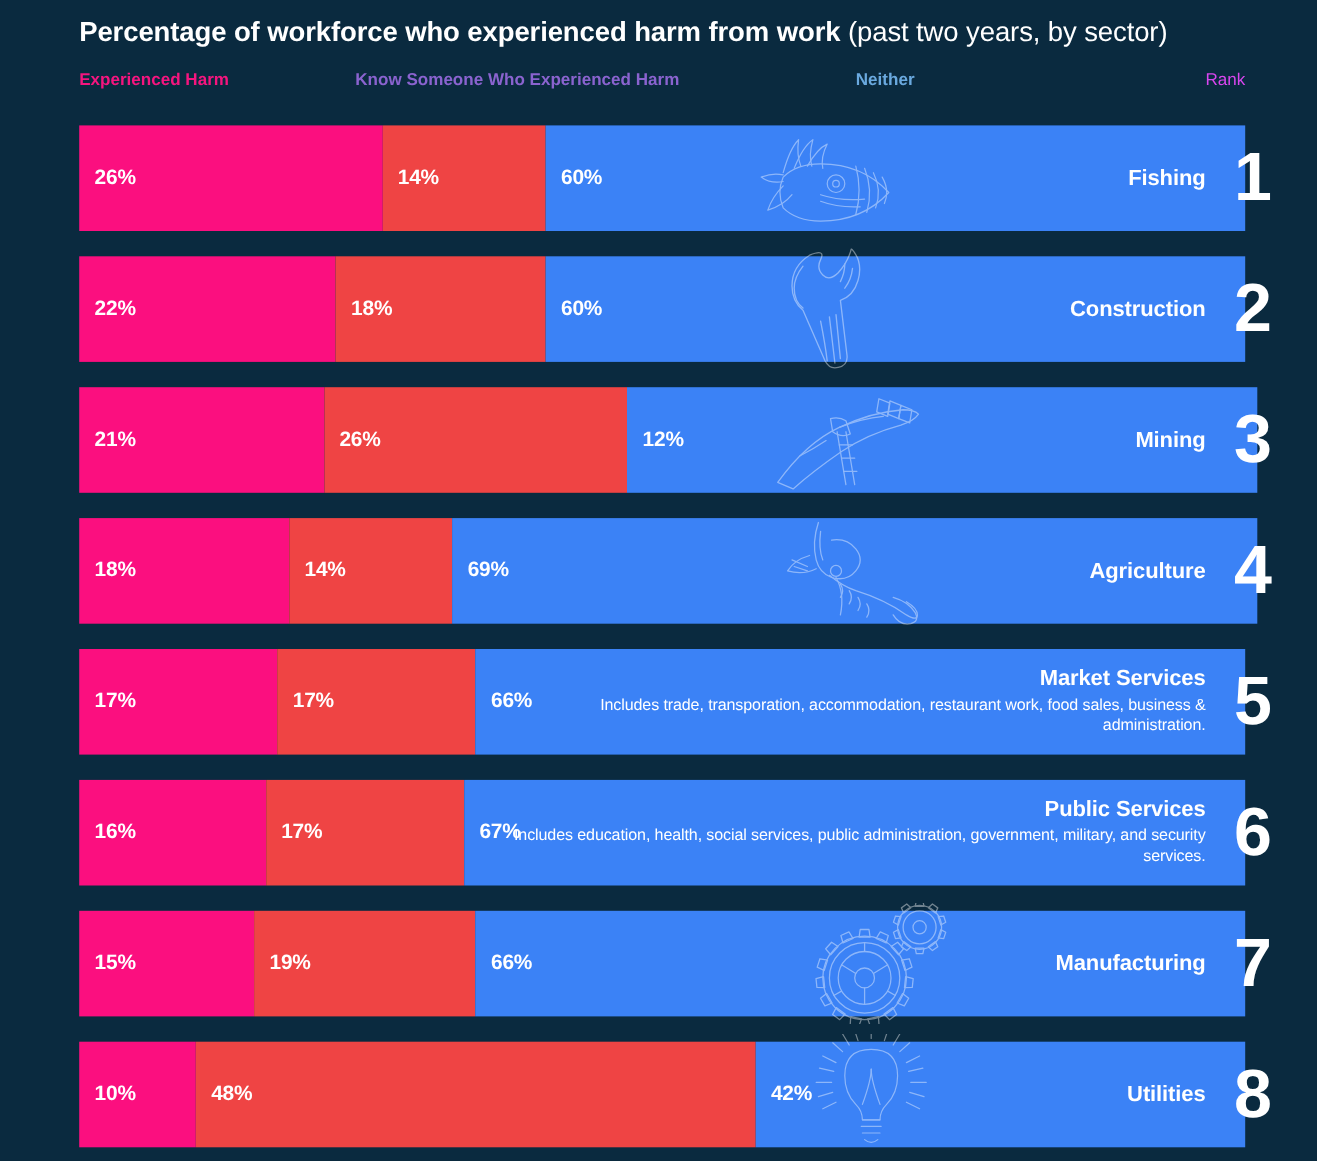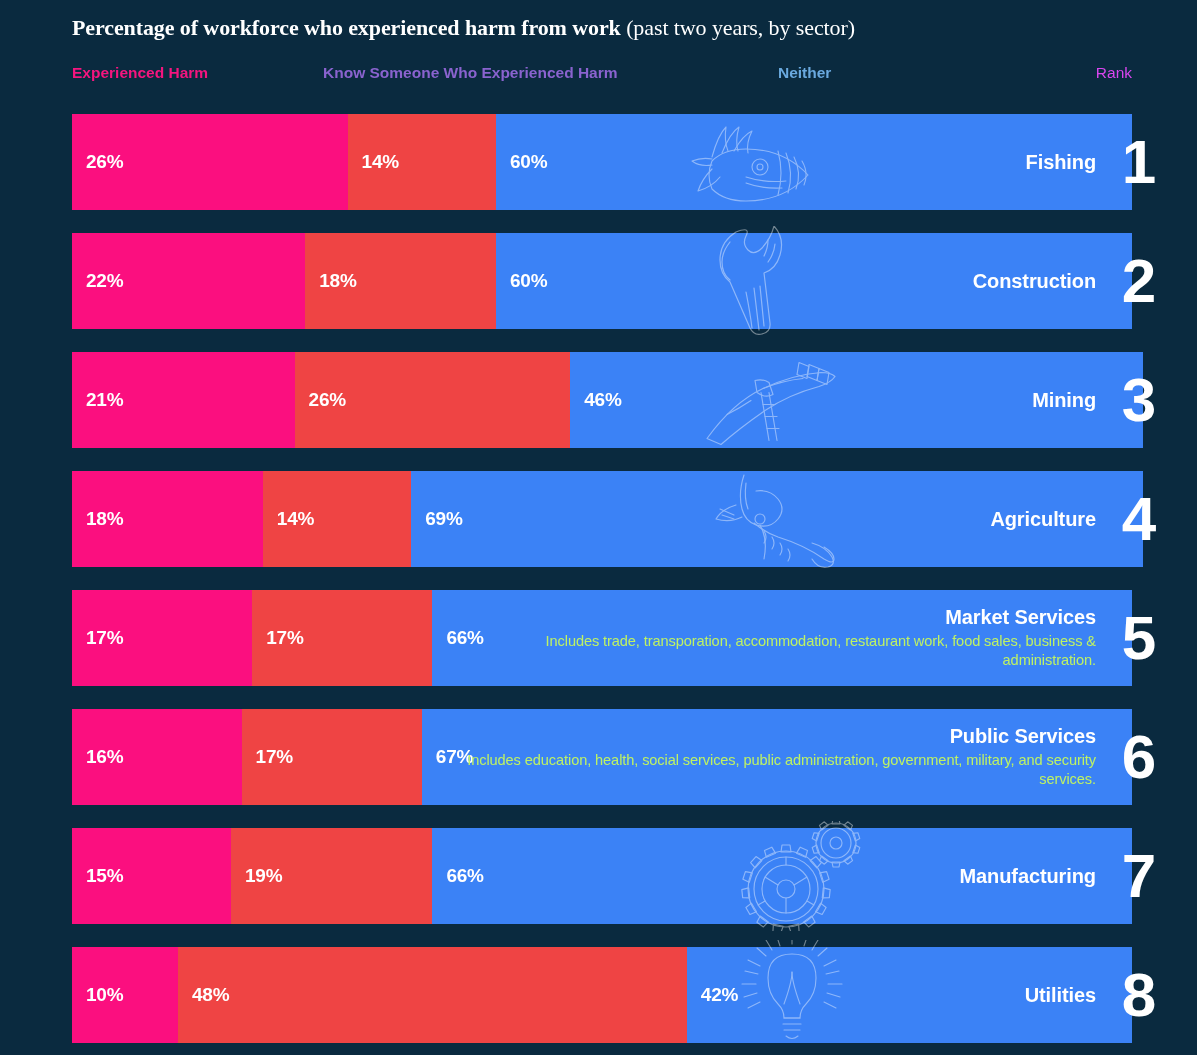--- a/index.html
+++ b/index.html
@@ -15,24 +15,23 @@
     position: relative;
   }
 
   
   #title-block {
     position: absolute;
     left: 72px;
     top: 15px;
     width: 1080px;
     color: #ffffff;
-    font-size: 22px;
+    font-size: 25px;
     letter-spacing: -0.1px;
     white-space: nowrap;
-    font-family: Liberation Serif, serif;
   }
   #title-main {
     font-weight: bold;
   }
   #title-sub {
     font-weight: normal;
   }
 
   
   #legend {
@@ -113,21 +112,21 @@
     max-width: 640px;
   }
   .sector-name {
     color: #ffffff;
     font-size: 20px;
     font-weight: bold;
     white-space: nowrap;
     letter-spacing: -0.1px;
   }
   .sector-desc {
-    color: #bef264;
+    color: #ffffff;
     font-size: 14.6px;
     font-weight: normal;
     line-height: 1.32;
     margin-top: 3px;
     letter-spacing: -0.1px;
   }
 
   
   .rank-num {
     position: absolute;
@@ -227,21 +226,21 @@
       <div class="rank-num">2</div>
     </div>
     <div class="bar-row">
       <div class="seg seg-harm" style="width: 21%;">
         <span class="seg-label">21%</span>
       </div>
       <div class="seg seg-know" style="left: 21%; width: 26%;">
         <span class="seg-label">26%</span>
       </div>
       <div class="seg seg-neither" style="left: 47%; width: 54%;">
-        <span class="seg-label">46%</span>
+        <span class="seg-label">12%</span>
         <div class="sector-icon" style="right: 290px;">
           <svg width="150" height="95" viewBox="0 0 150 95" fill="none" stroke="#ffffff" stroke-width="1.15" stroke-linecap="round" stroke-linejoin="round">
     <path d="M4 86 q26 -36 56 -50 q30 -14 58 -16 q10 0 14 4 q-4 6 -16 10 q-30 8 -54 24 q-26 18 -44 34 z"></path>
     <path d="M60 36 q20 -8 40 -10"></path>
     <path d="M96 10 l10 4 l-2 12 l-10 -4z"></path>
     <path d="M106 12 l10 4 l-2 12 l-10 -4z"></path>
     <path d="M116 16 l10 4 l-2 12 l-10 -4z"></path>
     <path d="M52 28 q8 -2 14 2 l4 12 q-8 4 -16 -2z"></path>
     <path d="M58 40 l8 48"></path>
     <path d="M66 40 l8 48"></path>

